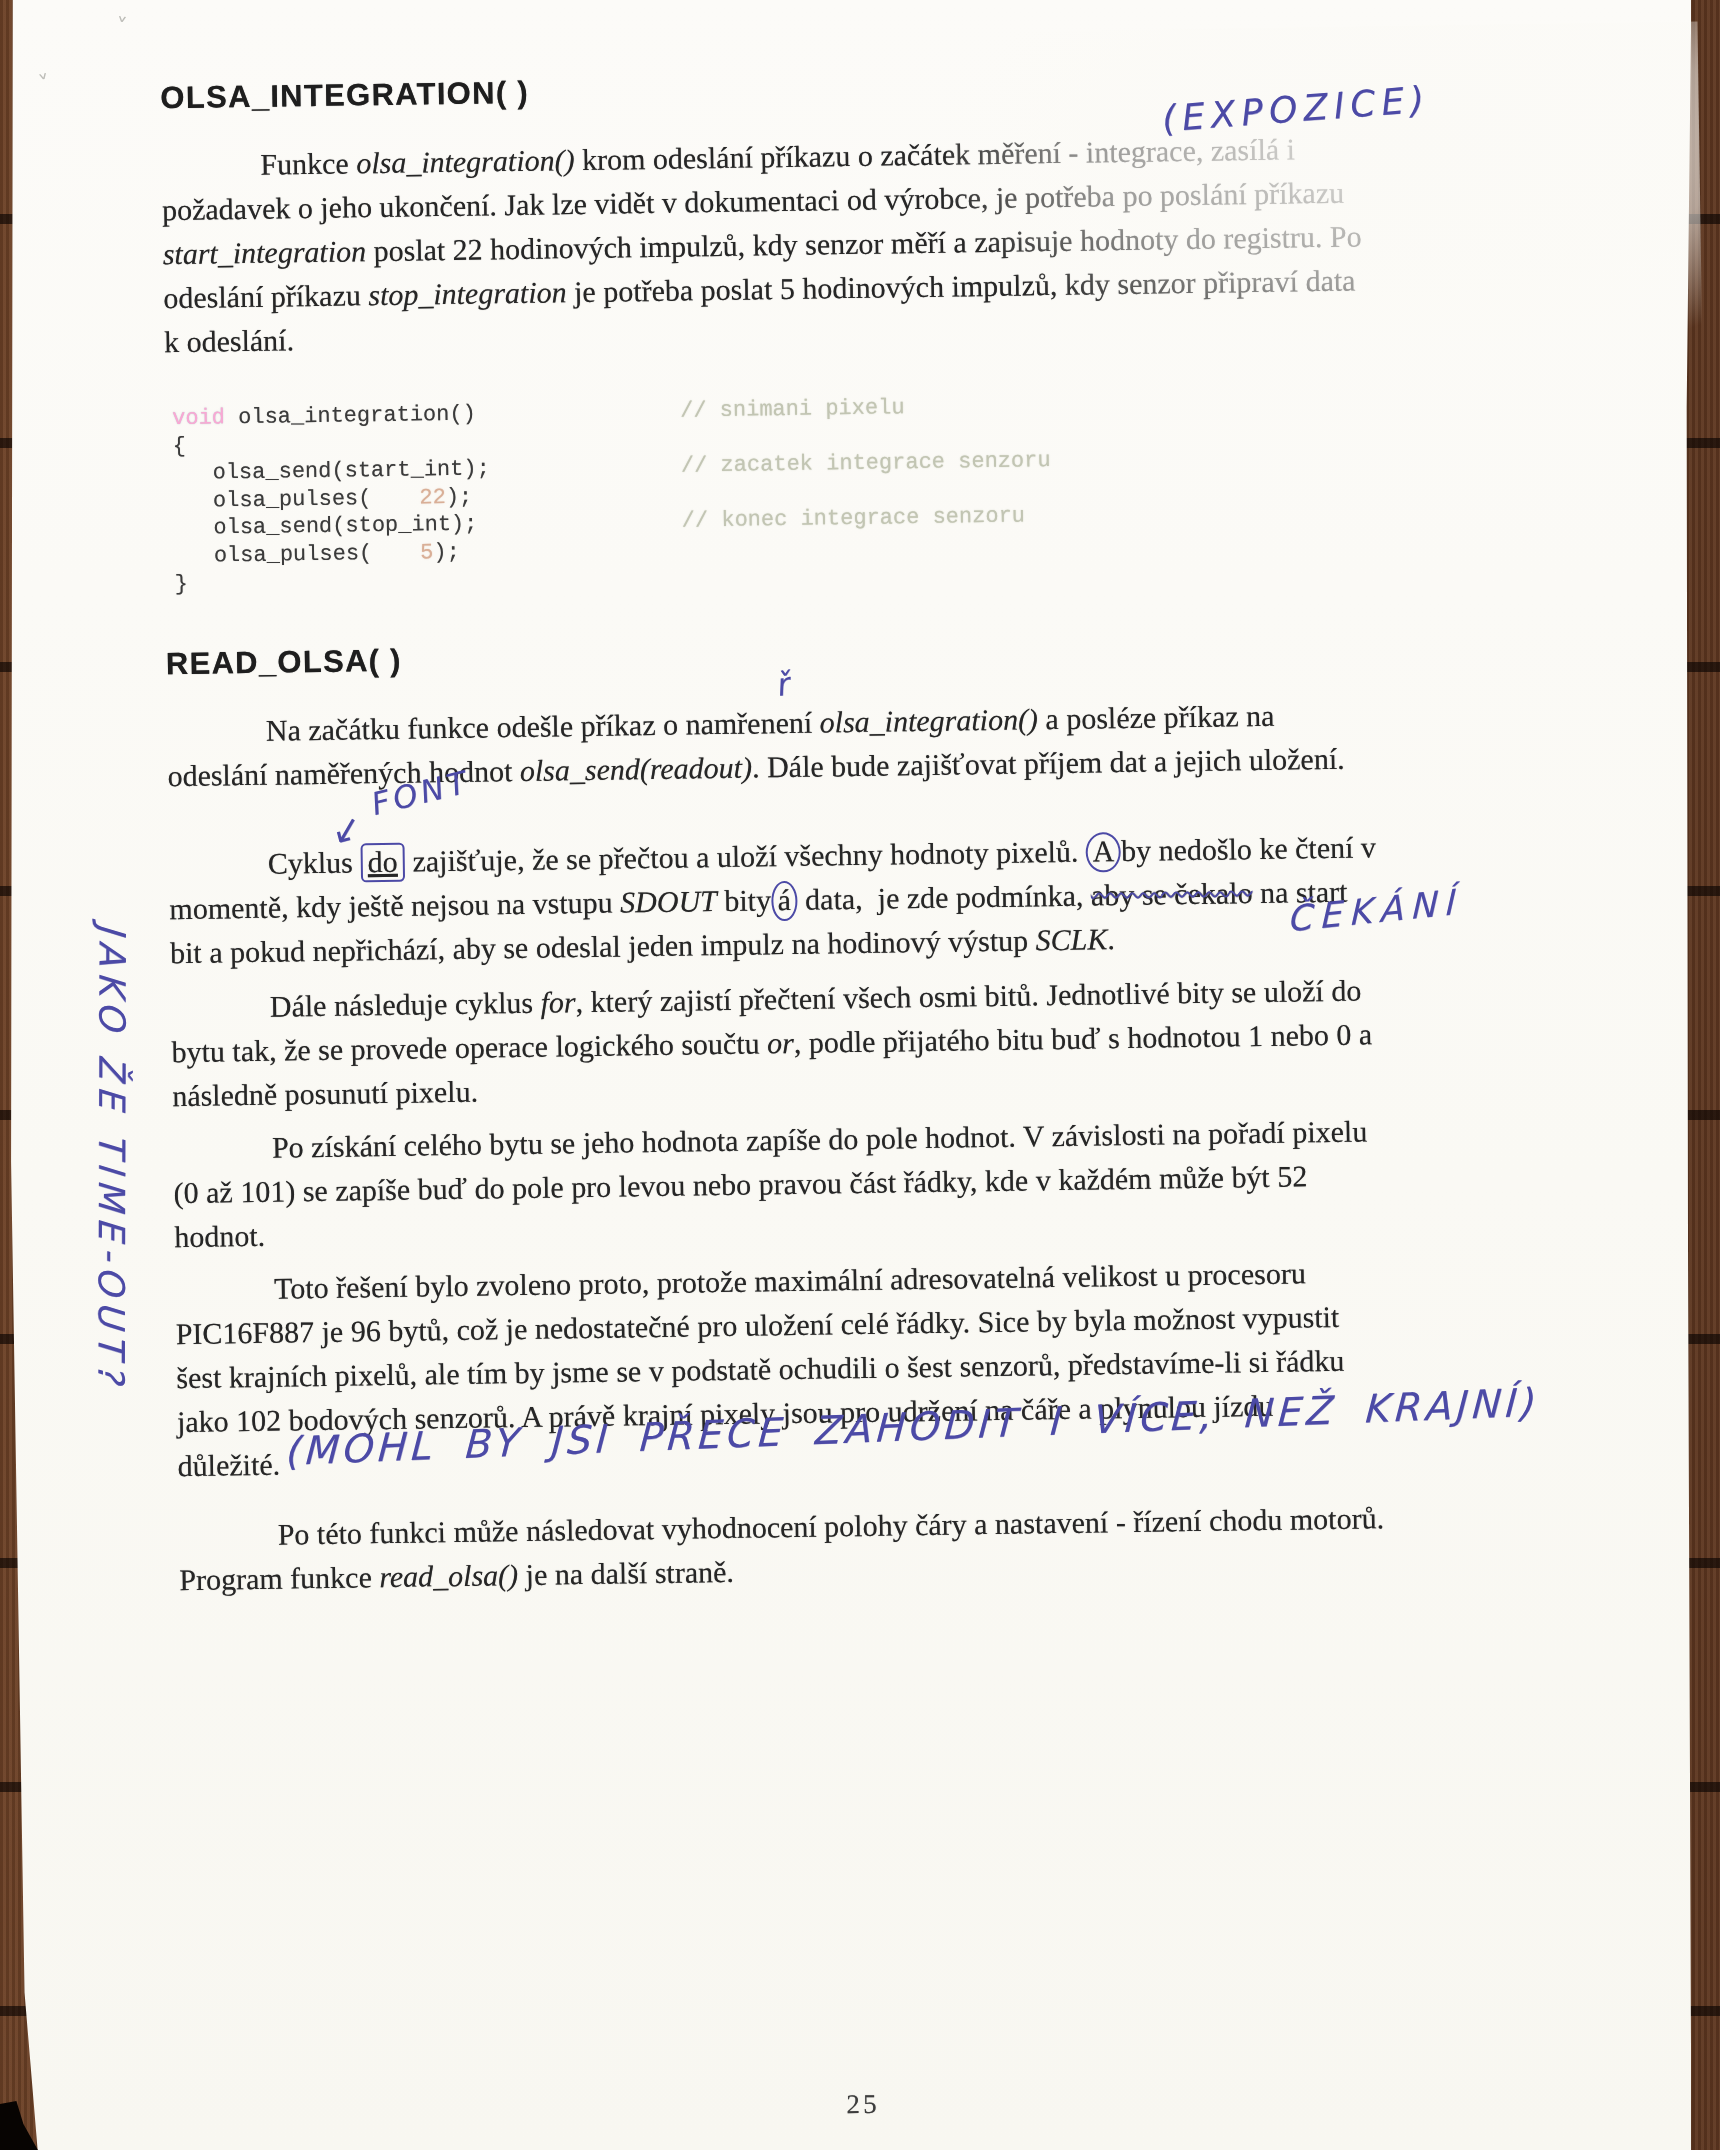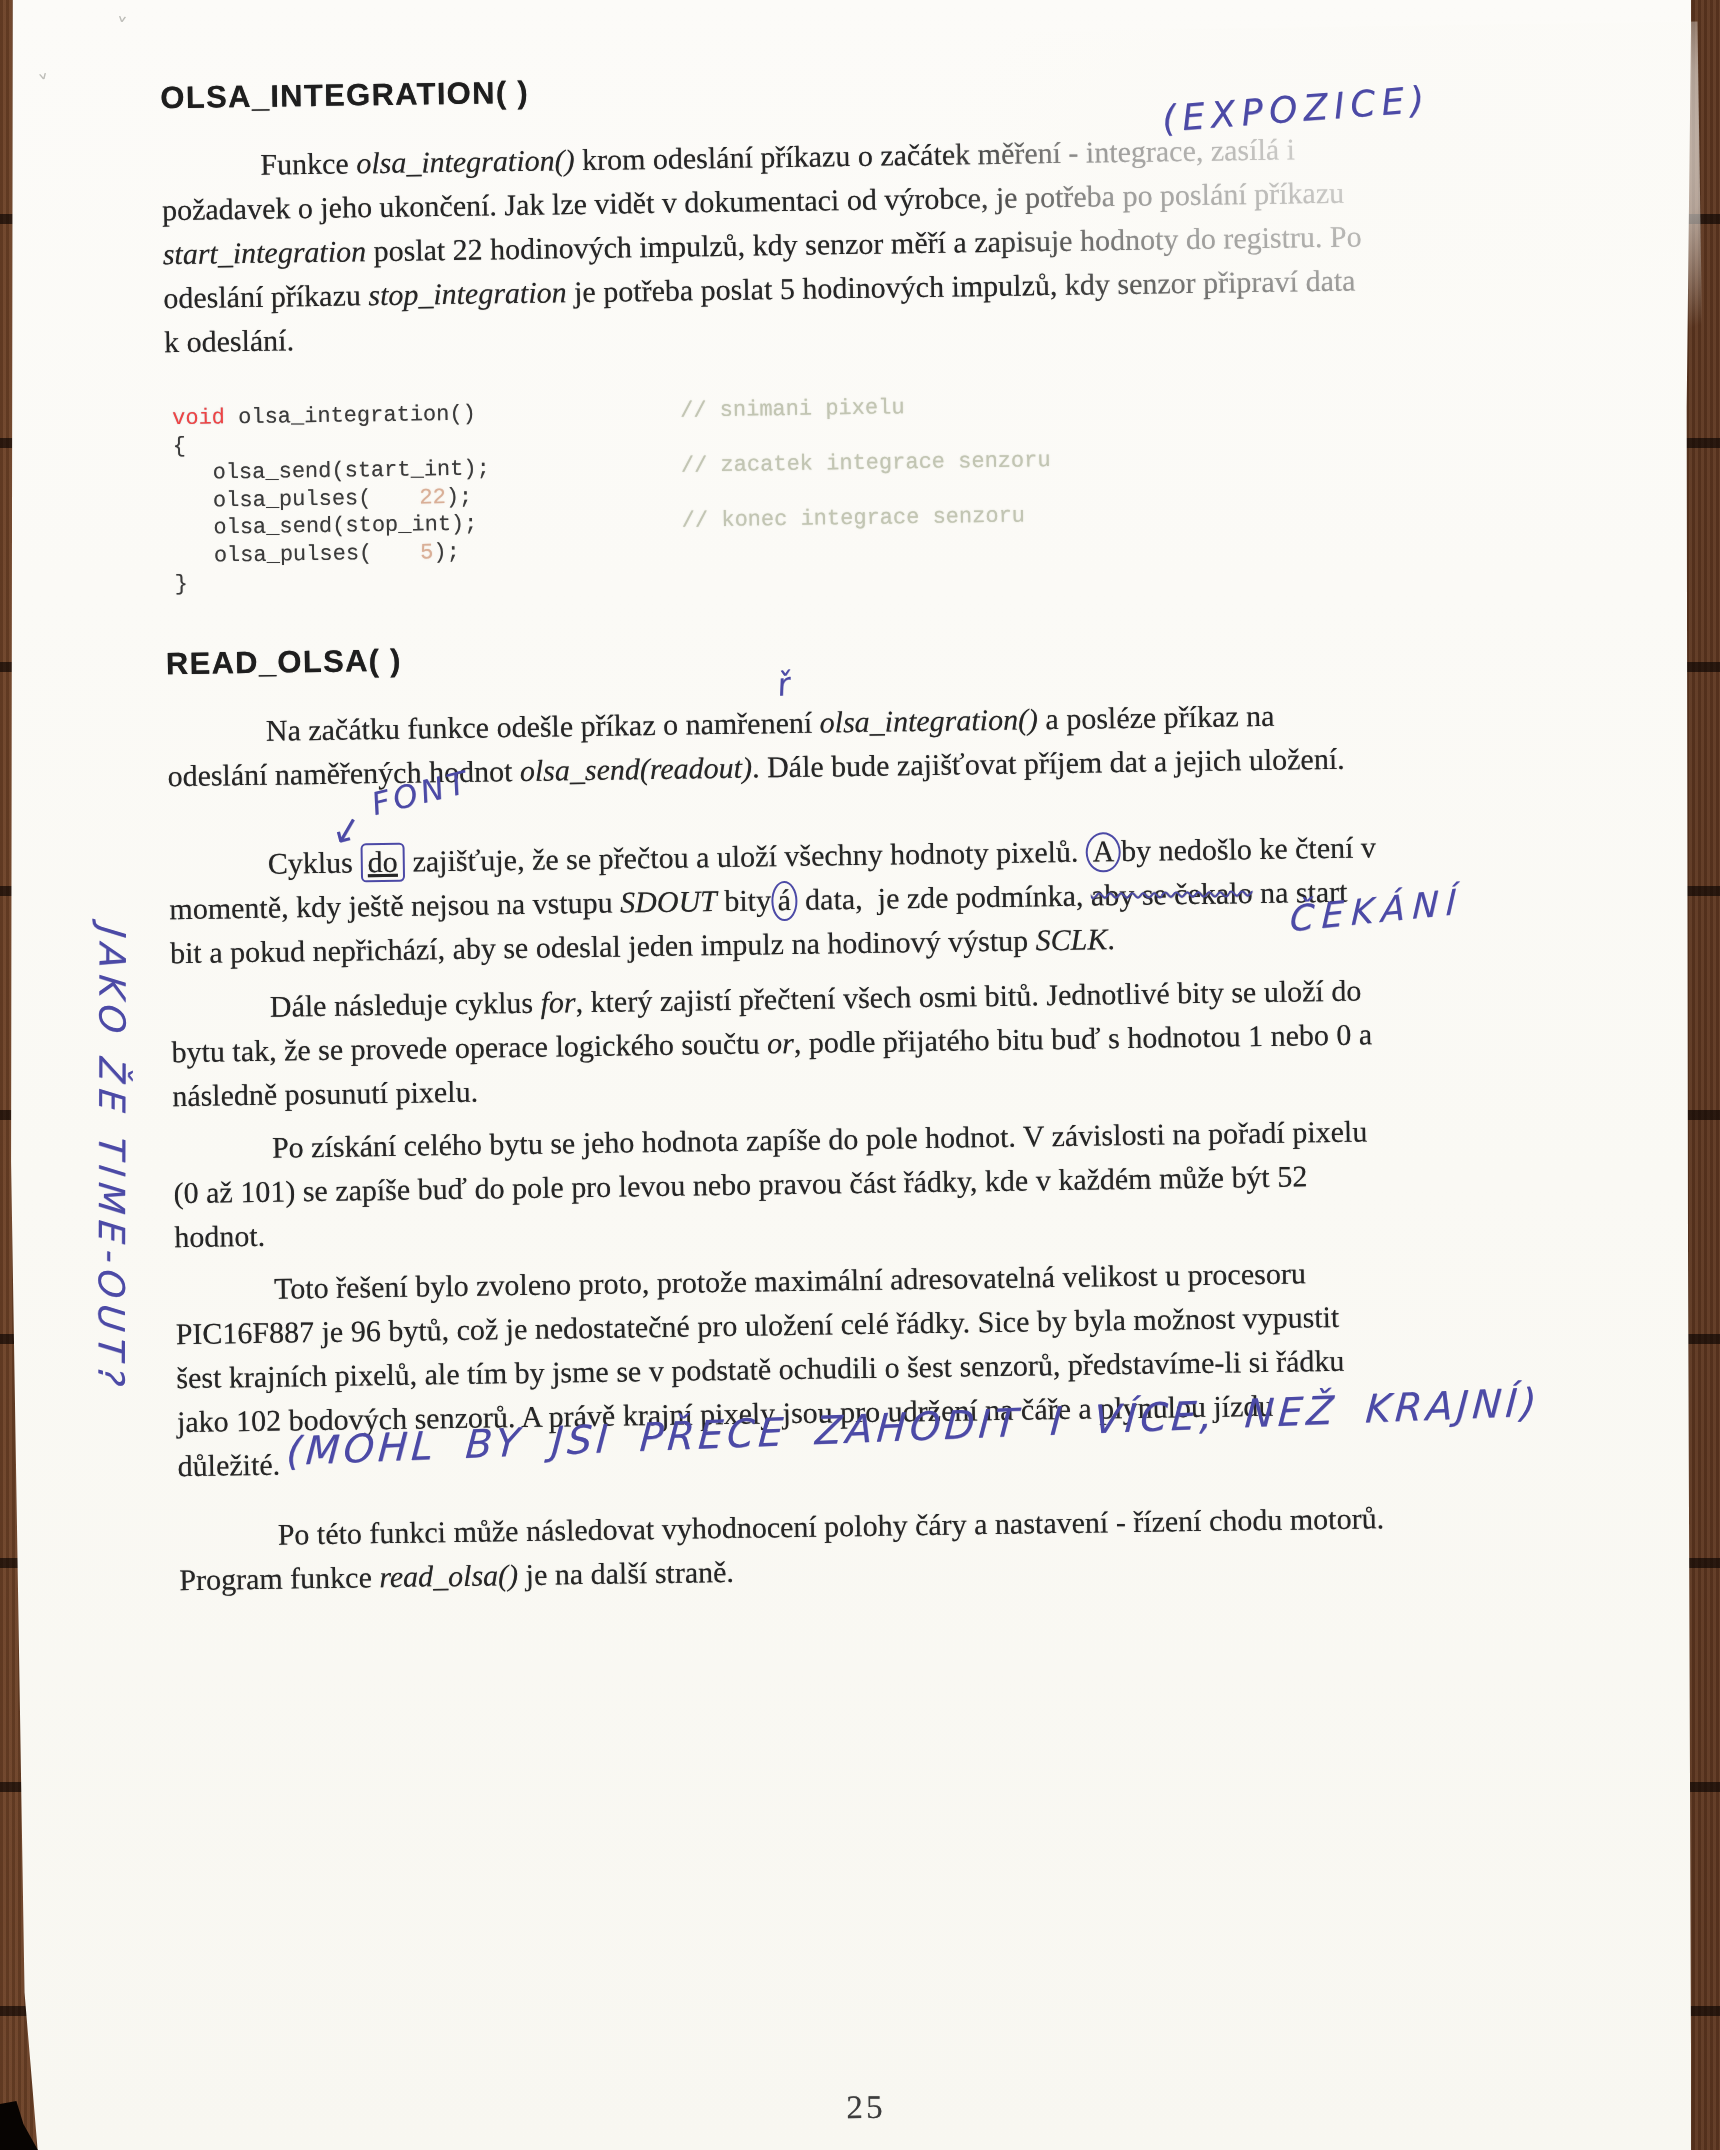--- a/index.html
+++ b/index.html
@@ -72,21 +72,21 @@
     position:absolute;left:183px;top:395px;
     font-family:"Liberation Mono","DejaVu Sans Mono",monospace;
     font-size:22px;color:#3b3b3b;
   }
   .cline{position:relative;height:27.6px;white-space:pre;line-height:27.6px;
     text-shadow:0 0 0.7px rgba(60,60,60,.5);}
   .cline .cmt{
     position:absolute;left:508px;top:0;color:#c2c5b3;
     text-shadow:0 0 1.3px rgba(190,195,175,.8);
   }
-  .seg-kw{color:#ef4444;text-shadow:0 0 1.3px rgba(150,160,175,.7);margin-top:39px;}
+  .seg-kw{color:#f9a8d4;text-shadow:0 0 1.3px rgba(150,160,175,.7);margin-top:39px;}
   .seg-num{color:#d9af97;text-shadow:0 0 1.3px rgba(215,175,150,.7);margin-left:48px;}
   
   .fade{
     position:absolute;left:961px;top:34px;width:753px;height:336px;
     background:radial-gradient(ellipse at 62% 35%,
       rgba(251,250,246,.92) 0%, rgba(251,250,246,.55) 48%, rgba(251,250,246,0) 74%);
     pointer-events:none;
   }
   
   .hw{
@@ -104,21 +104,21 @@
     left:136px;top:918px;font-size:36px;letter-spacing:6.7px;
     transform:rotate(91deg) skewX(-6deg);transform-origin:0 0;
   }
   
   .pencil{position:absolute;color:#bdbdb8;font-size:23px;font-family:"DejaVu Sans",sans-serif;}
   .tick1{left:132px;top:2.7px;transform:rotate(8deg);}
   .tick2{left:55px;top:59px;transform:rotate(-12deg);}
   
   .pageno{
     position:absolute;left:832px;top:2089px;
-    font-size:33px;letter-spacing:3.4px;color:#3d3d3d;
+    font-size:27px;letter-spacing:3.4px;color:#3d3d3d;
     text-shadow:0 0 0.7px rgba(60,60,60,.6);
   }
 </style>
 </head>
 <body>
 
 <div class="scene">
   <div class="wood"></div>
   <div class="paper"></div>
   <div class="black-corner"></div>

